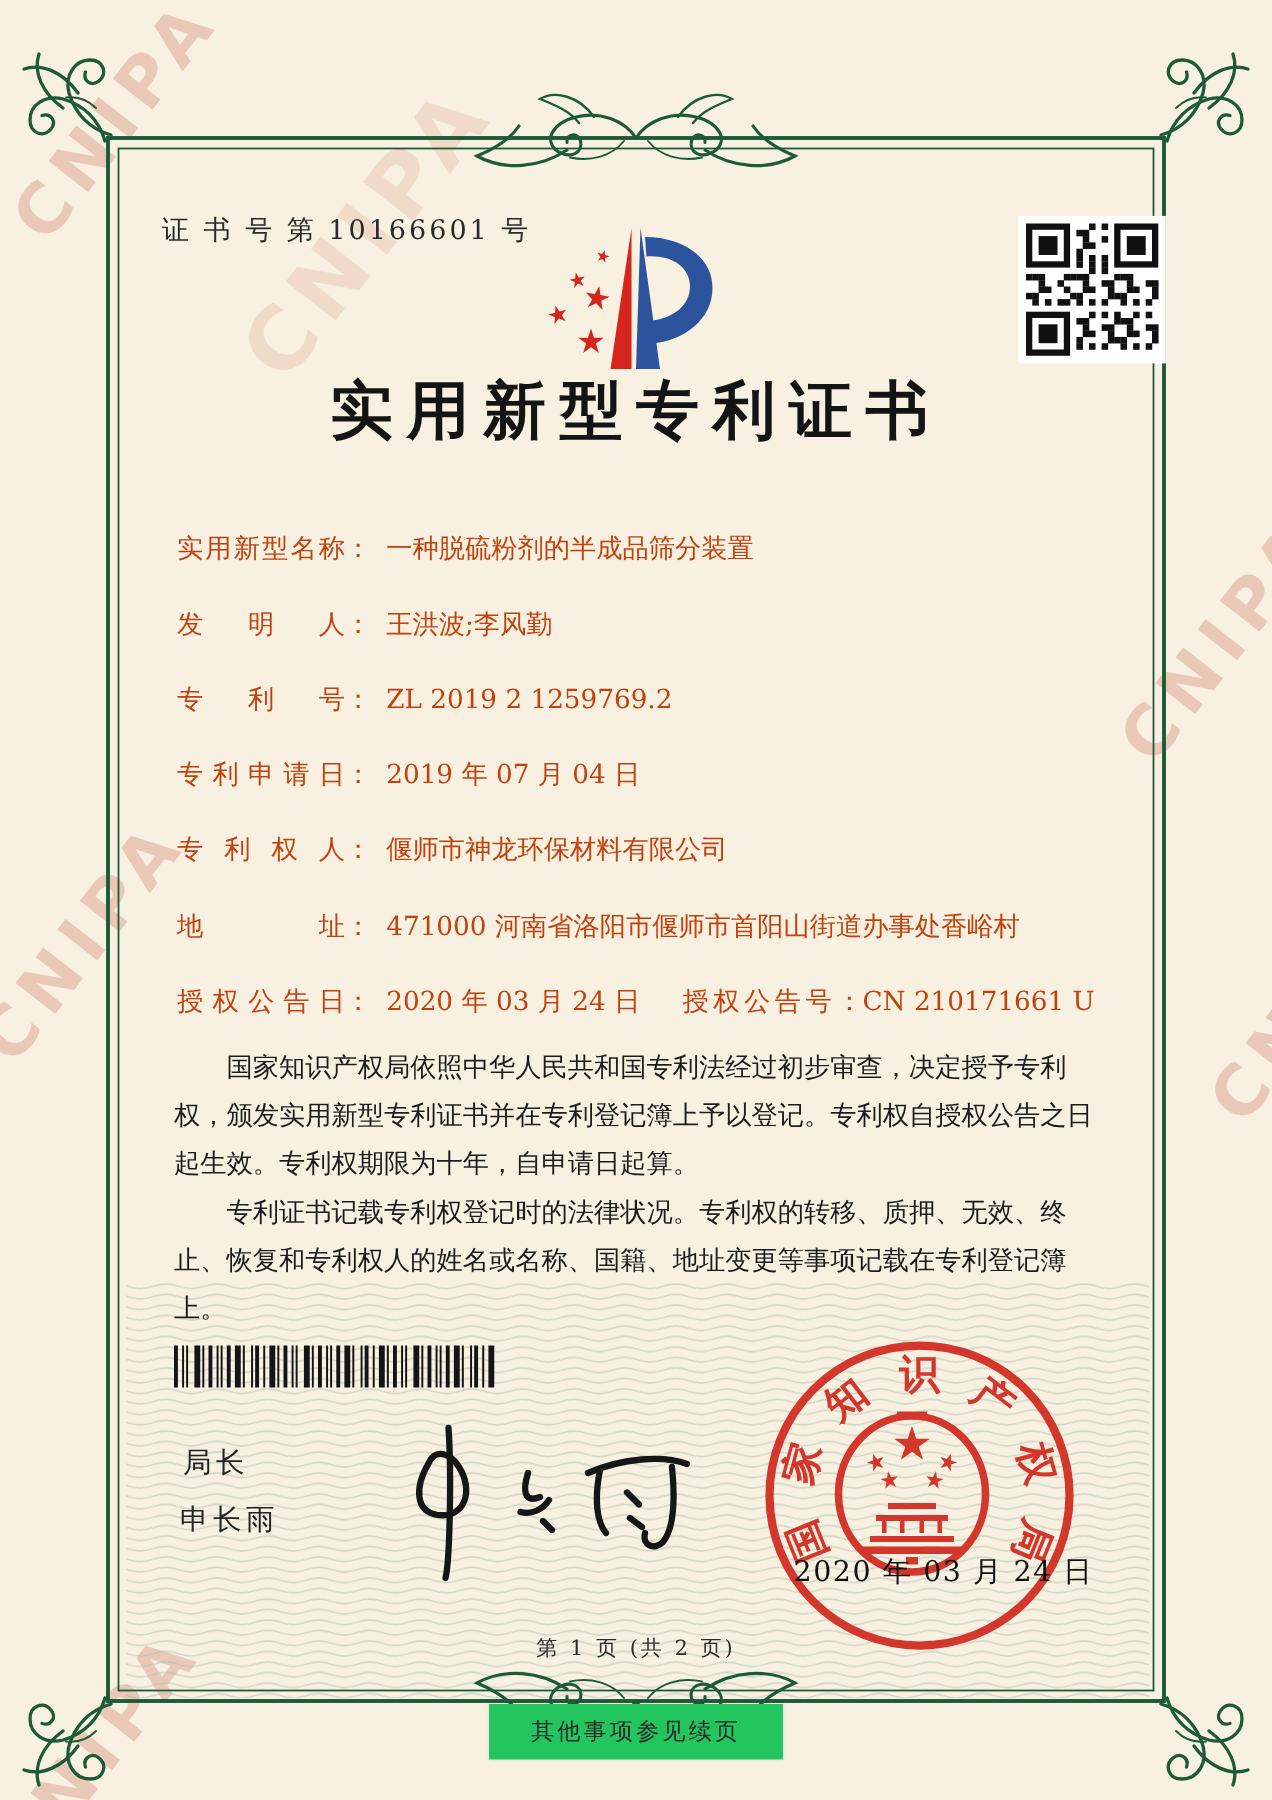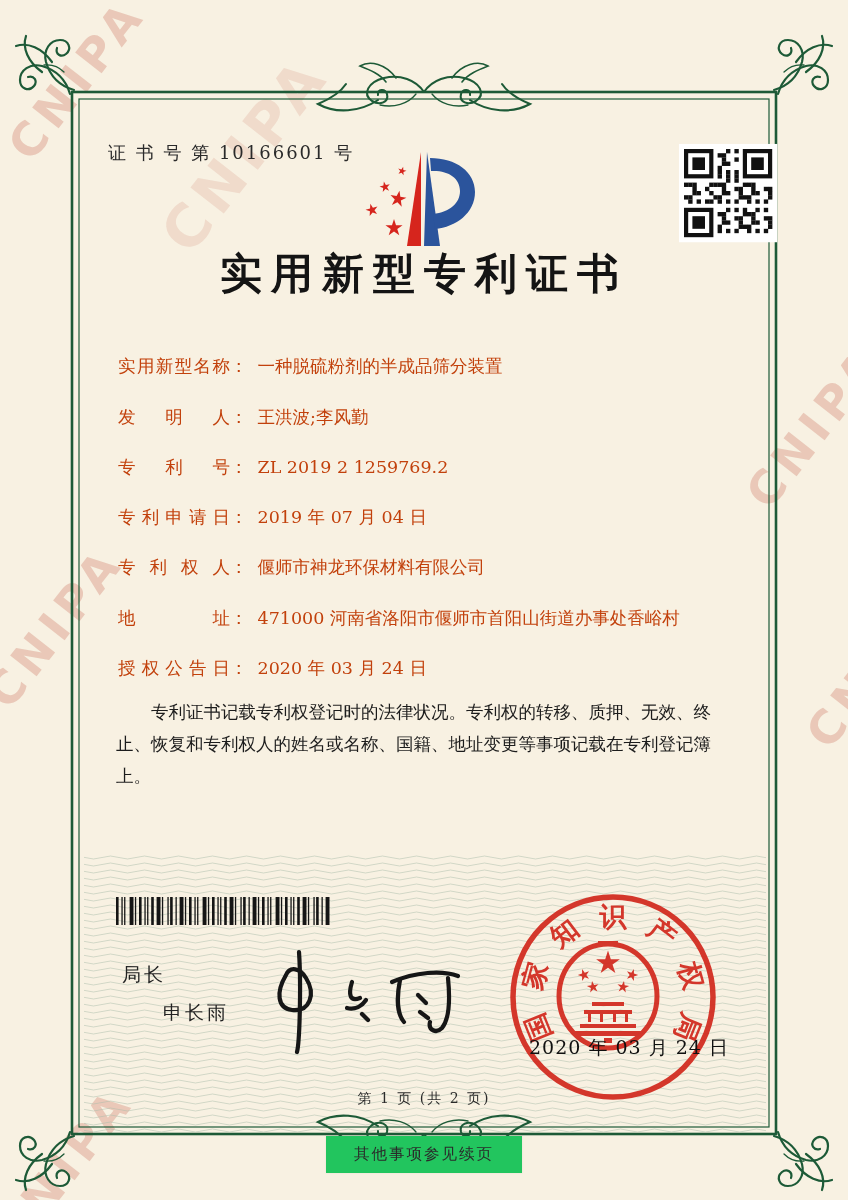--- a/index.html
+++ b/index.html
@@ -33,21 +33,21 @@
     font-size:42px; font-weight:bold; letter-spacing:9px; color:#141414;
   }
   .frow { left:118px; font-size:17.5px; color:#c2410c; width:640px; line-height:28px; }
   .flabel { display:inline-block; width:112px; text-align:justify; text-align-last:justify; }
   .fvalue { margin-left:10px; }
   .grant2 { position:absolute; left:337px; top:0; }
   .grant2 .glabel { letter-spacing:3px; }
   .paras { left:116px; top:696px; width:620px; font-size:17.5px; line-height:1.84; color:#1c1c1c; }
   .paras p { margin:0; text-indent:2em; }
   .director-title { left:122px; top:962px; font-size:19px; letter-spacing:3px;font-family:Liberation Serif, serif; }
-  .director-name { left:120px; top:1000px; font-size:19px; letter-spacing:3px;margin-left:43px; }
+  .director-name { left:120px; top:1000px; font-size:19px; letter-spacing:3px; }
   .seal-date { left:529px; top:1035px; font-size:19px; letter-spacing:1px; color:#101010; z-index:3; }
   .page-info { left:0; right:0; top:1090px; text-align:center; font-size:14px; color:#2a2a2a; letter-spacing:2px; }
   .cont-note {
     left:50%; transform:translateX(-50%); top:1136px; z-index:3;
     background:#22c55e; padding:8px 28px; font-size:15.5px; letter-spacing:2px; color:#2a2a2a;
     box-shadow:0 0 2px rgba(0,0,0,.08);
   }
 </style>
 </head>
 <body>
@@ -328,23 +328,27 @@
   <span class="flabel">专利申请日</span><span>：</span><span class="fvalue">2019 年 07 月 04 日</span>
 </div>
 <div class="tx frow" style="top:553px">
   <span class="flabel">专利权人</span><span>：</span><span class="fvalue">偃师市神龙环保材料有限公司</span>
 </div>
 <div class="tx frow" style="top:604px">
   <span class="flabel">地址</span><span>：</span><span class="fvalue">471000 河南省洛阳市偃师市首阳山街道办事处香峪村</span>
 </div>
 <div class="tx frow" style="top:654px">
   <span class="flabel">授权公告日</span><span>：</span><span class="fvalue">2020 年 03 月 24 日</span>
+  <span class="grant2">
+    <span class="glabel">授权公告号</span><span>：</span><span>CN 210171661 U</span>
+  </span>
 </div>
 
 <div class="tx paras">
+  <p>国家知识产权局依照中华人民共和国专利法经过初步审查，决定授予专利权，颁发实用新型专利证书并在专利登记簿上予以登记。专利权自授权公告之日起生效。专利权期限为十年，自申请日起算。</p>
   <p>专利证书记载专利权登记时的法律状况。专利权的转移、质押、无效、终止、恢复和专利权人的姓名或名称、国籍、地址变更等事项记载在专利登记簿上。</p>
 </div>
 
 <div class="tx director-title">局长</div>
 <div class="tx director-name">申长雨</div>
 <div class="tx seal-date">2020 年 03 月 24 日</div>
 <div class="tx page-info">第 1 页 (共 2 页)</div>
 <div class="tx cont-note">其他事项参见续页</div>
 
 </body></html>

